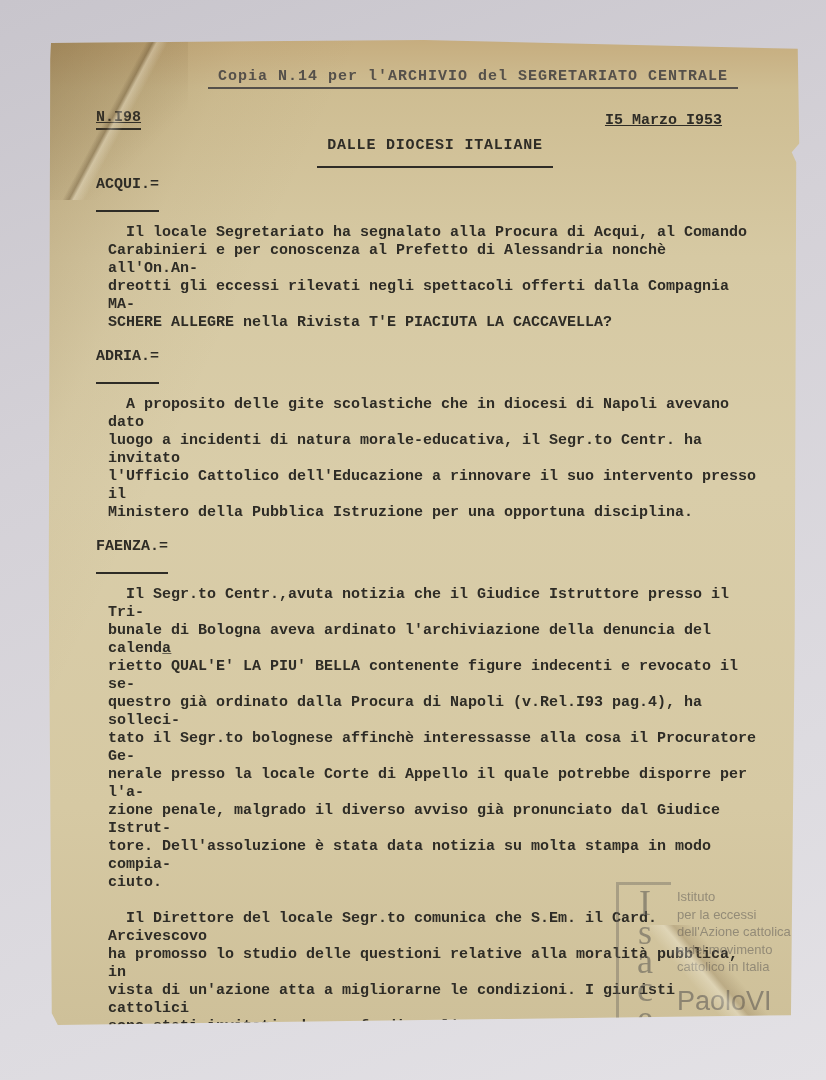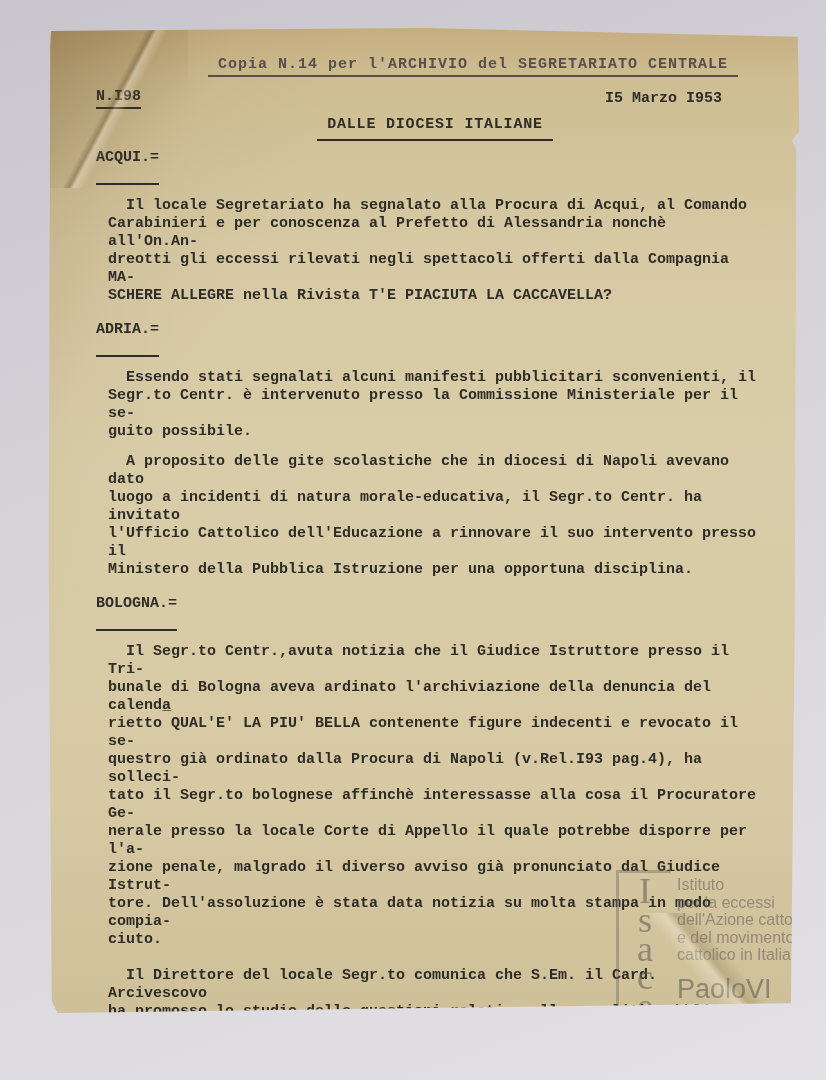--- a/index.html
+++ b/index.html
@@ -3,21 +3,21 @@
 <meta charset="utf-8">
 <style>
   html,body{margin:0;padding:0;}
   body{
     width:826px;height:1080px;overflow:hidden;position:relative;
     background:linear-gradient(160deg,#c8c5cc 0%,#d4d1d7 35%,#dddbe0 75%,#e3e1e5 100%);
     font-family:"Liberation Mono", monospace;
   }
   .backdrop{position:absolute;inset:0;}
   .paper{
-    position:absolute;left:48px;top:28px;width:752px;height:985px;
+    position:absolute;left:48px;top:40px;width:752px;height:985px;
     background:
       linear-gradient(115deg, rgba(130,100,55,0.30) 0%, rgba(130,100,55,0.05) 16%, rgba(130,100,55,0) 26%),
       linear-gradient(180deg,#c6ad7f 0%,#cebd92 5%,#d6c9a3 22%,#d9cda9 45%,#d6c9a3 78%,#cec099 100%);
     clip-path:polygon(0.4% 0.3%, 50% 0%, 99.7% 0.9%, 99.9% 10.5%, 98.9% 11.4%, 99.5% 12.4%, 99.3% 60%, 98.8% 99%, 60% 99.4%, 1.3% 100%, 0.5% 98.8%, 0.1% 55%, 0.3% 2%);
     box-shadow:0 12px 22px -8px rgba(60,55,75,0.55), 0 3px 8px rgba(60,55,75,0.35);
     padding:26px 26px 0 48px;box-sizing:border-box;
     color:#2e2c26;font-size:15px;font-weight:bold;line-height:18px;
   }
   .paper::before{ 
     content:"";position:absolute;left:0;top:0;width:140px;height:160px;pointer-events:none;
@@ -31,40 +31,40 @@
   }
   .u{border-bottom:2px solid currentColor;padding-bottom:1px;}
   .copy-line{
     margin:2px 0 0 112px;color:#55504a;letter-spacing:1px;
     display:inline-block;padding:0 10px 1px 10px;border-bottom:2px solid #55504a;
   }
   .title-line{
     margin:15px 0 0 86px;color:#2e2c26;letter-spacing:0.8px;
     display:inline-block;padding:0 8px 1px 8px;border-bottom:2px solid #2e2c26;
   }
-  .numdate{display:flex;justify-content:space-between;align-items:center;margin-top:11px;padding-right:52px;}
+  .numdate{display:flex;justify-content:space-between;align-items:flex-end;margin-top:20px;padding-right:52px;text-decoration:underline;}
   .subtitle-row{text-align:center;margin-top:7px;}
-  .subtitle{display:inline-block;letter-spacing:0.8px;padding:0 10px 5px 10px;border-bottom:2px solid #2e2c26;}
+  .subtitle{display:inline-block;letter-spacing:0.8px;padding:0 10px 11px 10px;border-bottom:2px solid #2e2c26;}
   .section{margin-top:4px;}
   .sec-head{display:inline-block;border-bottom:2px solid #2e2c26;padding-bottom:16px;margin-top:4px;}
   .para{white-space:pre-wrap;margin:12px;}
   .para.gap-above{margin-top:18px;}
   .body{margin-top:3px;}
   
   .watermark{position:absolute;left:568px;top:842px;width:230px;pointer-events:none;display:flex;font-weight:normal;}
   .monogram{
     display:flex;flex-direction:column;align-items:center;width:52px;
     border-left:3px solid rgba(105,100,92,0.40);border-top:3px solid rgba(105,100,92,0.40);
     font-family:"Liberation Serif", serif;color:rgba(100,96,88,0.60);line-height:0.80;
     padding-top:4px;
   }
   .monogram span{font-size:36px;}
   .monogram span.big{font-size:50px;line-height:0.9;border-bottom:3px solid rgba(105,100,92,0.40);}
   .wm-text{font-family:"Liberation Sans", sans-serif;color:rgba(108,104,96,0.62);margin-left:6px;padding-top:6px;}
-  .wm-text .line{font-size:16px;line-height:17.5px;white-space:nowrap;}
+  .wm-text .line{font-size:13px;line-height:17.5px;white-space:nowrap;}
   .wm-brand{font-size:27px;line-height:30px;margin-top:10px;color:rgba(104,100,92,0.66);}
 </style>
 </head>
 <body>
 
 <div class="backdrop"></div>
 
 <div class="paper">
 
   <div>
@@ -86,31 +86,28 @@
     <div class="section">
       <span class="sec-head">ACQUI.=</span>
       <div class="para">  Il locale Segretariato ha segnalato alla Procura di Acqui, al Comando
 Carabinieri e per conoscenza al Prefetto di Alessandria nonchè all'On.An-
 dreotti gli eccessi rilevati negli spettacoli offerti dalla Compagnia MA-
 SCHERE ALLEGRE nella Rivista T'E PIACIUTA LA CACCAVELLA?</div>
     </div>
 
     <div class="section">
       <span class="sec-head">ADRIA.=</span>
-      <div class="para">  Essendo stati segnalati alcuni manifesti pubblicitari sconvenienti, il
-Segr.to Centr. è intervenuto presso la Commissione Ministeriale per il se-
-guito possibile.</div>
       <div class="para">  A proposito delle gite scolastiche che in diocesi di Napoli avevano dato
 luogo a incidenti di natura morale-educativa, il Segr.to Centr. ha invitato
 l'Ufficio Cattolico dell'Educazione a rinnovare il suo intervento presso il
 Ministero della Pubblica Istruzione per una opportuna disciplina.</div>
     </div>
 
     <div class="section">
-      <span class="sec-head">BOLOGNA.=</span>
+      <span class="sec-head">FAENZA.=</span>
       <div class="para">  Il Segr.to Centr.,avuta notizia che il Giudice Istruttore presso il Tri-
 bunale di Bologna aveva ardinato l'archiviazione della denuncia del calenda̲
 rietto QUAL'E' LA PIU' BELLA contenente figure indecenti e revocato il se-
 questro già ordinato dalla Procura di Napoli (v.Rel.I93 pag.4), ha solleci-
 tato il Segr.to bolognese affinchè interessasse alla cosa il Procuratore Ge-
 nerale presso la locale Corte di Appello il quale potrebbe disporre per l'a-
 zione penale, malgrado il diverso avviso già pronunciato dal Giudice Istrut-
 tore. Dell'assoluzione è stata data notizia su molta stampa in modo compia-
 ciuto.</div>
       <div class="para gap-above">  Il Direttore del locale Segr.to comunica che S.Em. il Card. Arcivescovo

